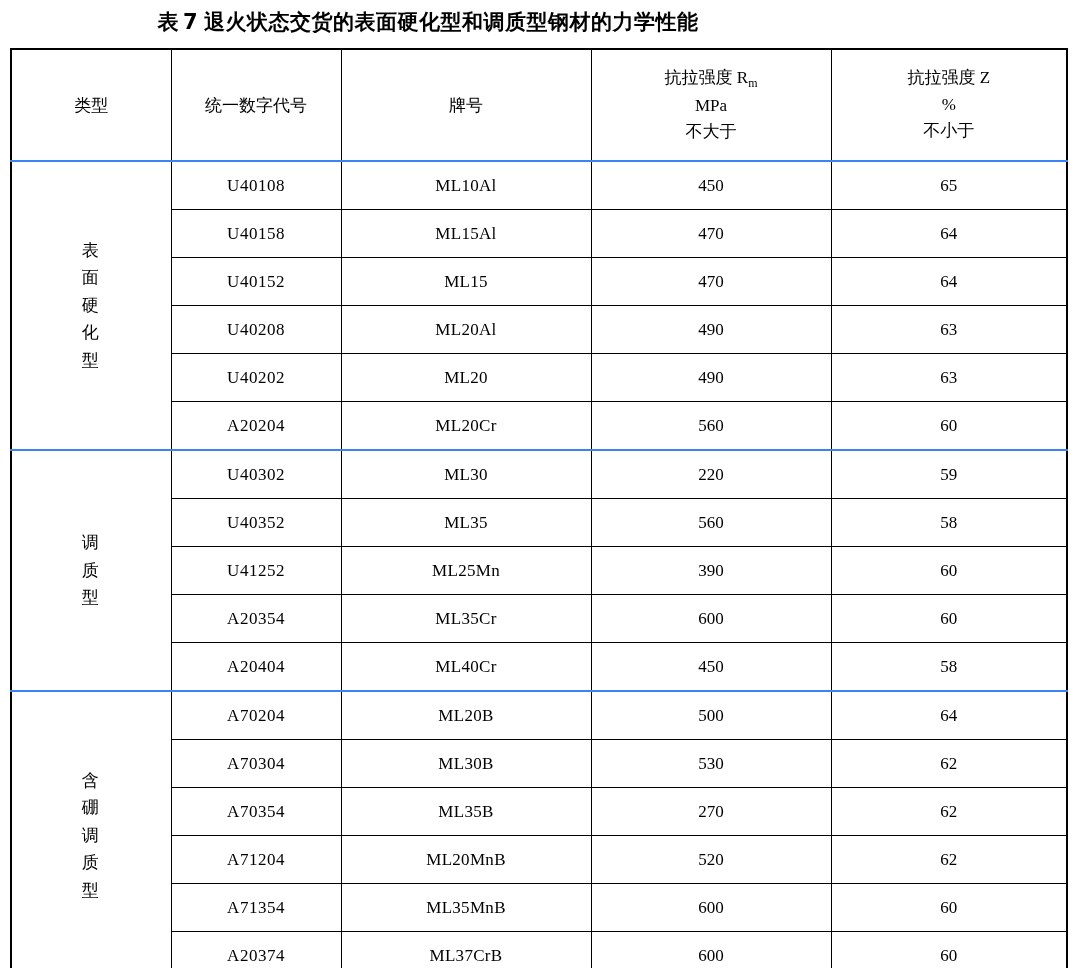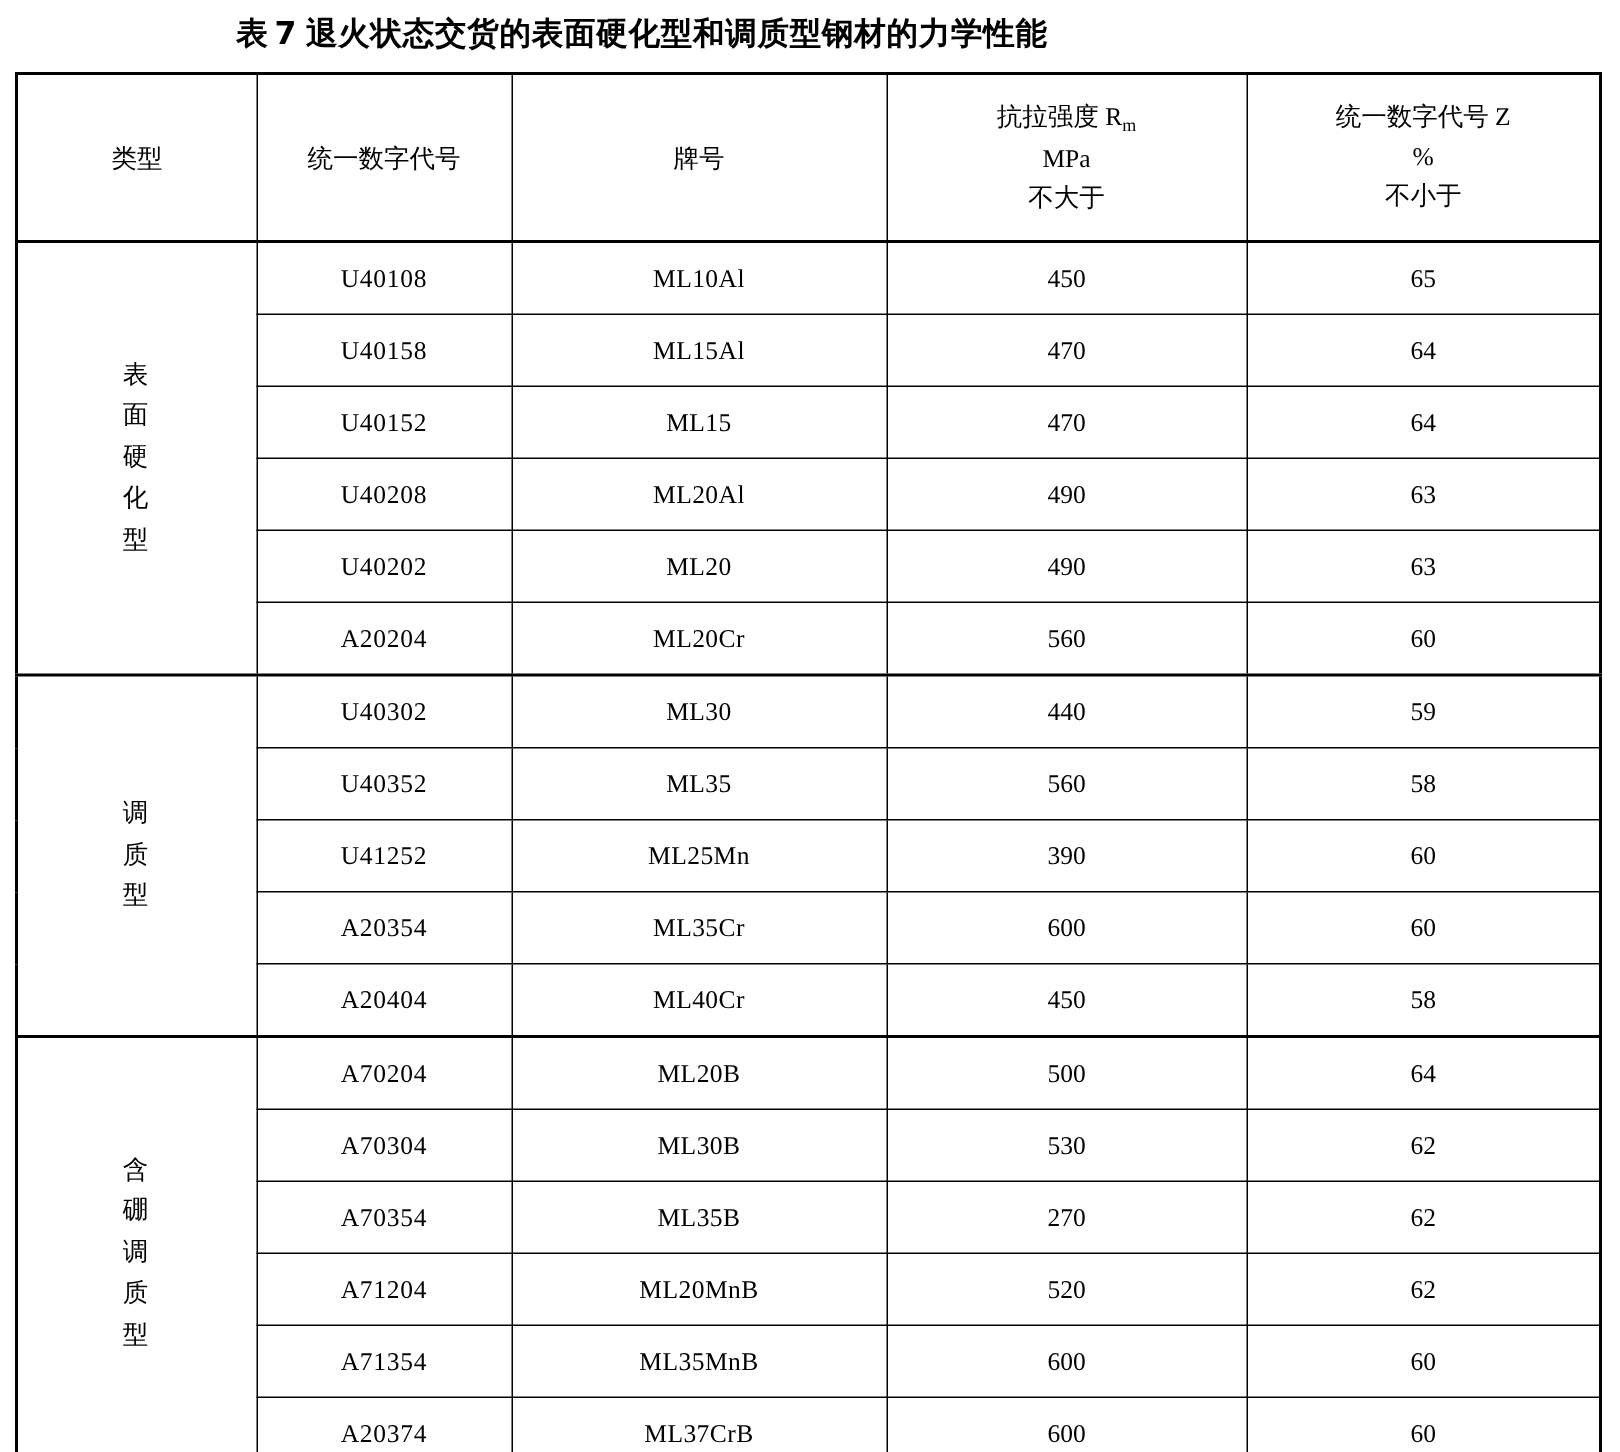--- a/index.html
+++ b/index.html
@@ -82,21 +82,21 @@
     font-family: "Liberation Serif", "DejaVu Serif", serif;
   }
   td.codecell {
     letter-spacing: 0.5px;
   }
   td.gradecell {
     letter-spacing: 0.3px;
     margin-top: 28px;
   }
   tr.group-start td {
-    border-top: 2px solid #000000;
+    border-top: 2px solid #3b82f6;
   }
   thead tr td {
     border-bottom: 2px solid #000000;
   }
 </style>
 </head>
 <body>
 
 <div class="page">
 
@@ -119,21 +119,21 @@
         <td>牌号</td>
         <td>
           <div class="hdr-lines">
             <div class="l1"><span>抗拉强度 R</span><span class="sub">m</span></div>
             <div>MPa</div>
             <div>不大于</div>
           </div>
         </td>
         <td>
           <div class="hdr-lines">
-            <div>统一数字代号 Z</div>
+            <div>抗拉强度 Z</div>
             <div>%</div>
             <div>不小于</div>
           </div>
         </td>
       </tr>
     </thead>
     <tbody>
 
       <tr class="group-start">
         <td class="typecell" rowspan="6">表<br>面<br>硬<br>化<br>型</td>
@@ -170,21 +170,21 @@
         <td class="datacell codecell">A20204</td>
         <td class="datacell gradecell">ML20Cr</td>
         <td class="datacell">560</td>
         <td class="datacell">60</td>
       </tr>
 
       <tr class="group-start">
         <td class="typecell" rowspan="5">调<br>质<br>型</td>
         <td class="datacell codecell">U40302</td>
         <td class="datacell gradecell">ML30</td>
-        <td class="datacell">440</td>
+        <td class="datacell">220</td>
         <td class="datacell">59</td>
       </tr>
       <tr>
         <td class="datacell codecell">U40352</td>
         <td class="datacell gradecell">ML35</td>
         <td class="datacell">560</td>
         <td class="datacell">58</td>
       </tr>
       <tr>
         <td class="datacell codecell">U41252</td>

